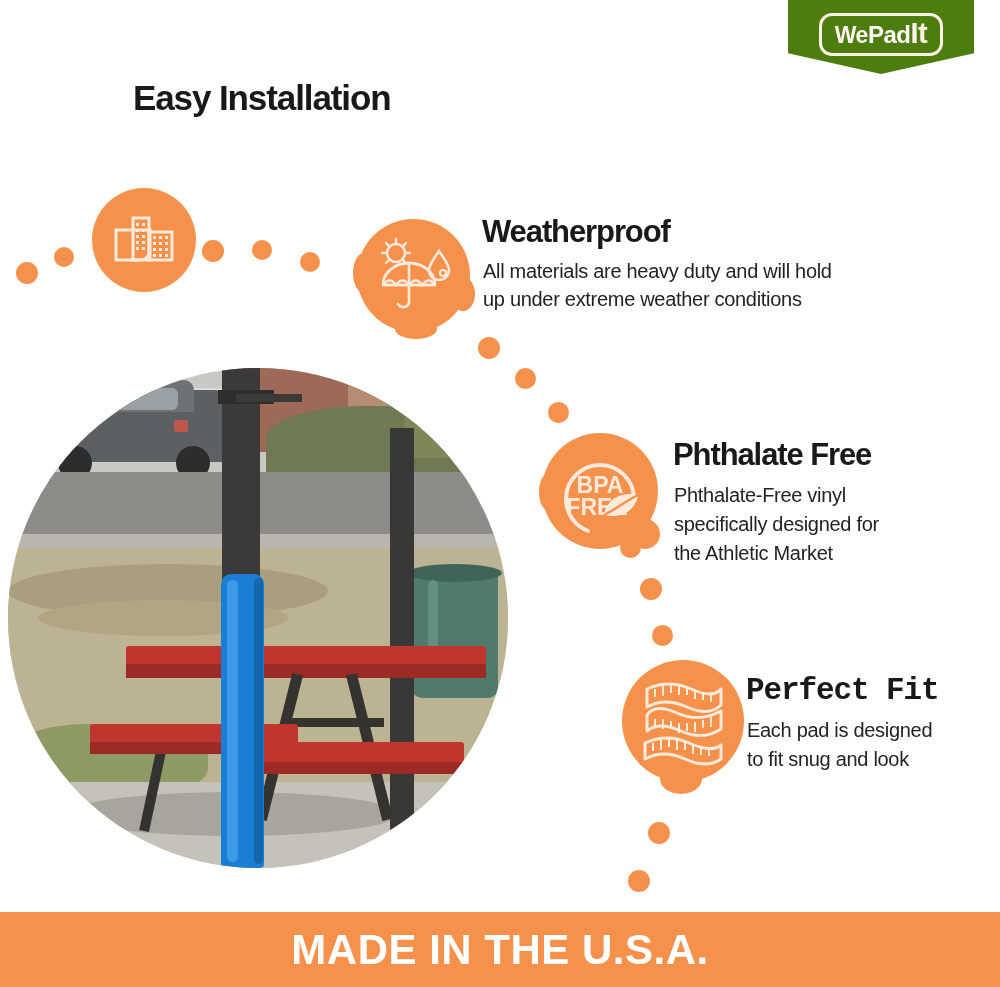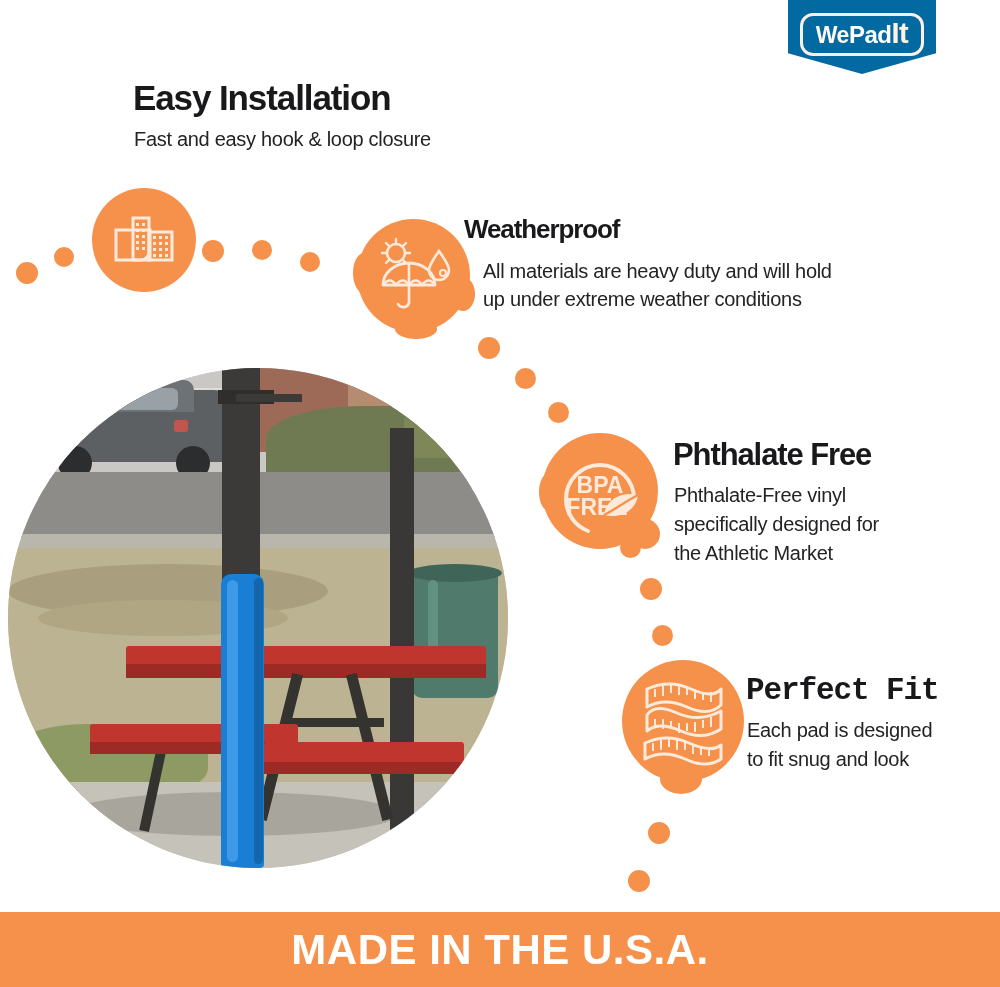--- a/index.html
+++ b/index.html
@@ -15,23 +15,23 @@
     width: 1000px;
     height: 987px;
     background: #ffffff;
   }
 
   
   #logo-badge {
     position: absolute;
     left: 788px;
     top: 0px;
-    width: 148px;
+    width: 186px;
     height: 74px;
-    background: #0369a1;
+    background: #4d7c0f;
     -webkit-clip-path: polygon(0 0, 100% 0, 100% 72%, 50% 100%, 0 72%);
     clip-path: polygon(0 0, 100% 0, 100% 72%, 50% 100%, 0 72%);
     display: flex;
     align-items: flex-start;
     justify-content: center;
   }
   #logo-inner {
     margin-top: 13px;
     border: 3px solid #FDEFE3;
     border-radius: 13px;
@@ -55,21 +55,21 @@
   .feature-desc {
     position: absolute;
     color: #232326;
     letter-spacing: -0.3px;
   }
   .feature-desc div { white-space: nowrap; }
 
   #title-easy { left: 133px; top: 78px; font-size: 35px; }
   #desc-easy  { left: 134px; top: 126px; font-size: 20px; line-height: 26px; }
 
-  #title-weather { left: 464px; top: 214px; font-size: 26px; }
+  #title-weather { left: 482px; top: 214px; font-size: 31px; }
   #desc-weather  { left: 483px; top: 257px; font-size: 20px; line-height: 28px; }
 
   #title-phthalate { left: 673px; top: 437px; font-size: 31px; }
   #desc-phthalate  { left: 674px; top: 481px; font-size: 20px; line-height: 29px; }
 
   #title-fit { left: 746px; top: 673px; font-size: 31px; font-family: Liberation Mono, monospace; }
   #desc-fit  { left: 747px; top: 716px; font-size: 20px; line-height: 29px; }
 
   
   .icon-circle {
@@ -187,23 +187,20 @@
 
   <div id="logo-badge">
     <div id="logo-inner">
       <span class="logo-we">We</span>
       <span class="logo-pad">Pad</span>
       <span class="logo-it">It</span>
     </div>
   </div>
 
   <div class="feature-title" id="title-easy">Easy Installation</div>
-  <div class="feature-desc" id="desc-easy">
-    <div>Fast and easy hook &amp; loop closure</div>
-  </div>
 
   <div class="icon-circle" id="icon-easy">
     <svg width="62" height="56" viewBox="0 0 62 56">
       <rect x="3" y="18" width="34" height="30" fill="none" stroke="#FDEADB" stroke-width="3"></rect>
       <path d="M20 6 h16 v34 a8 8 0 0 1 -8 8 h-8 z" fill="none" stroke="#FDEADB" stroke-width="3"></path>
       <rect x="36" y="20" width="23" height="28" fill="none" stroke="#FDEADB" stroke-width="3"></rect>
       <g fill="#FDEADB">
         <rect x="23" y="11" width="3" height="3"></rect>
           <rect x="29" y="11" width="3" height="3"></rect>
         <rect x="23" y="17" width="3" height="3"></rect>

